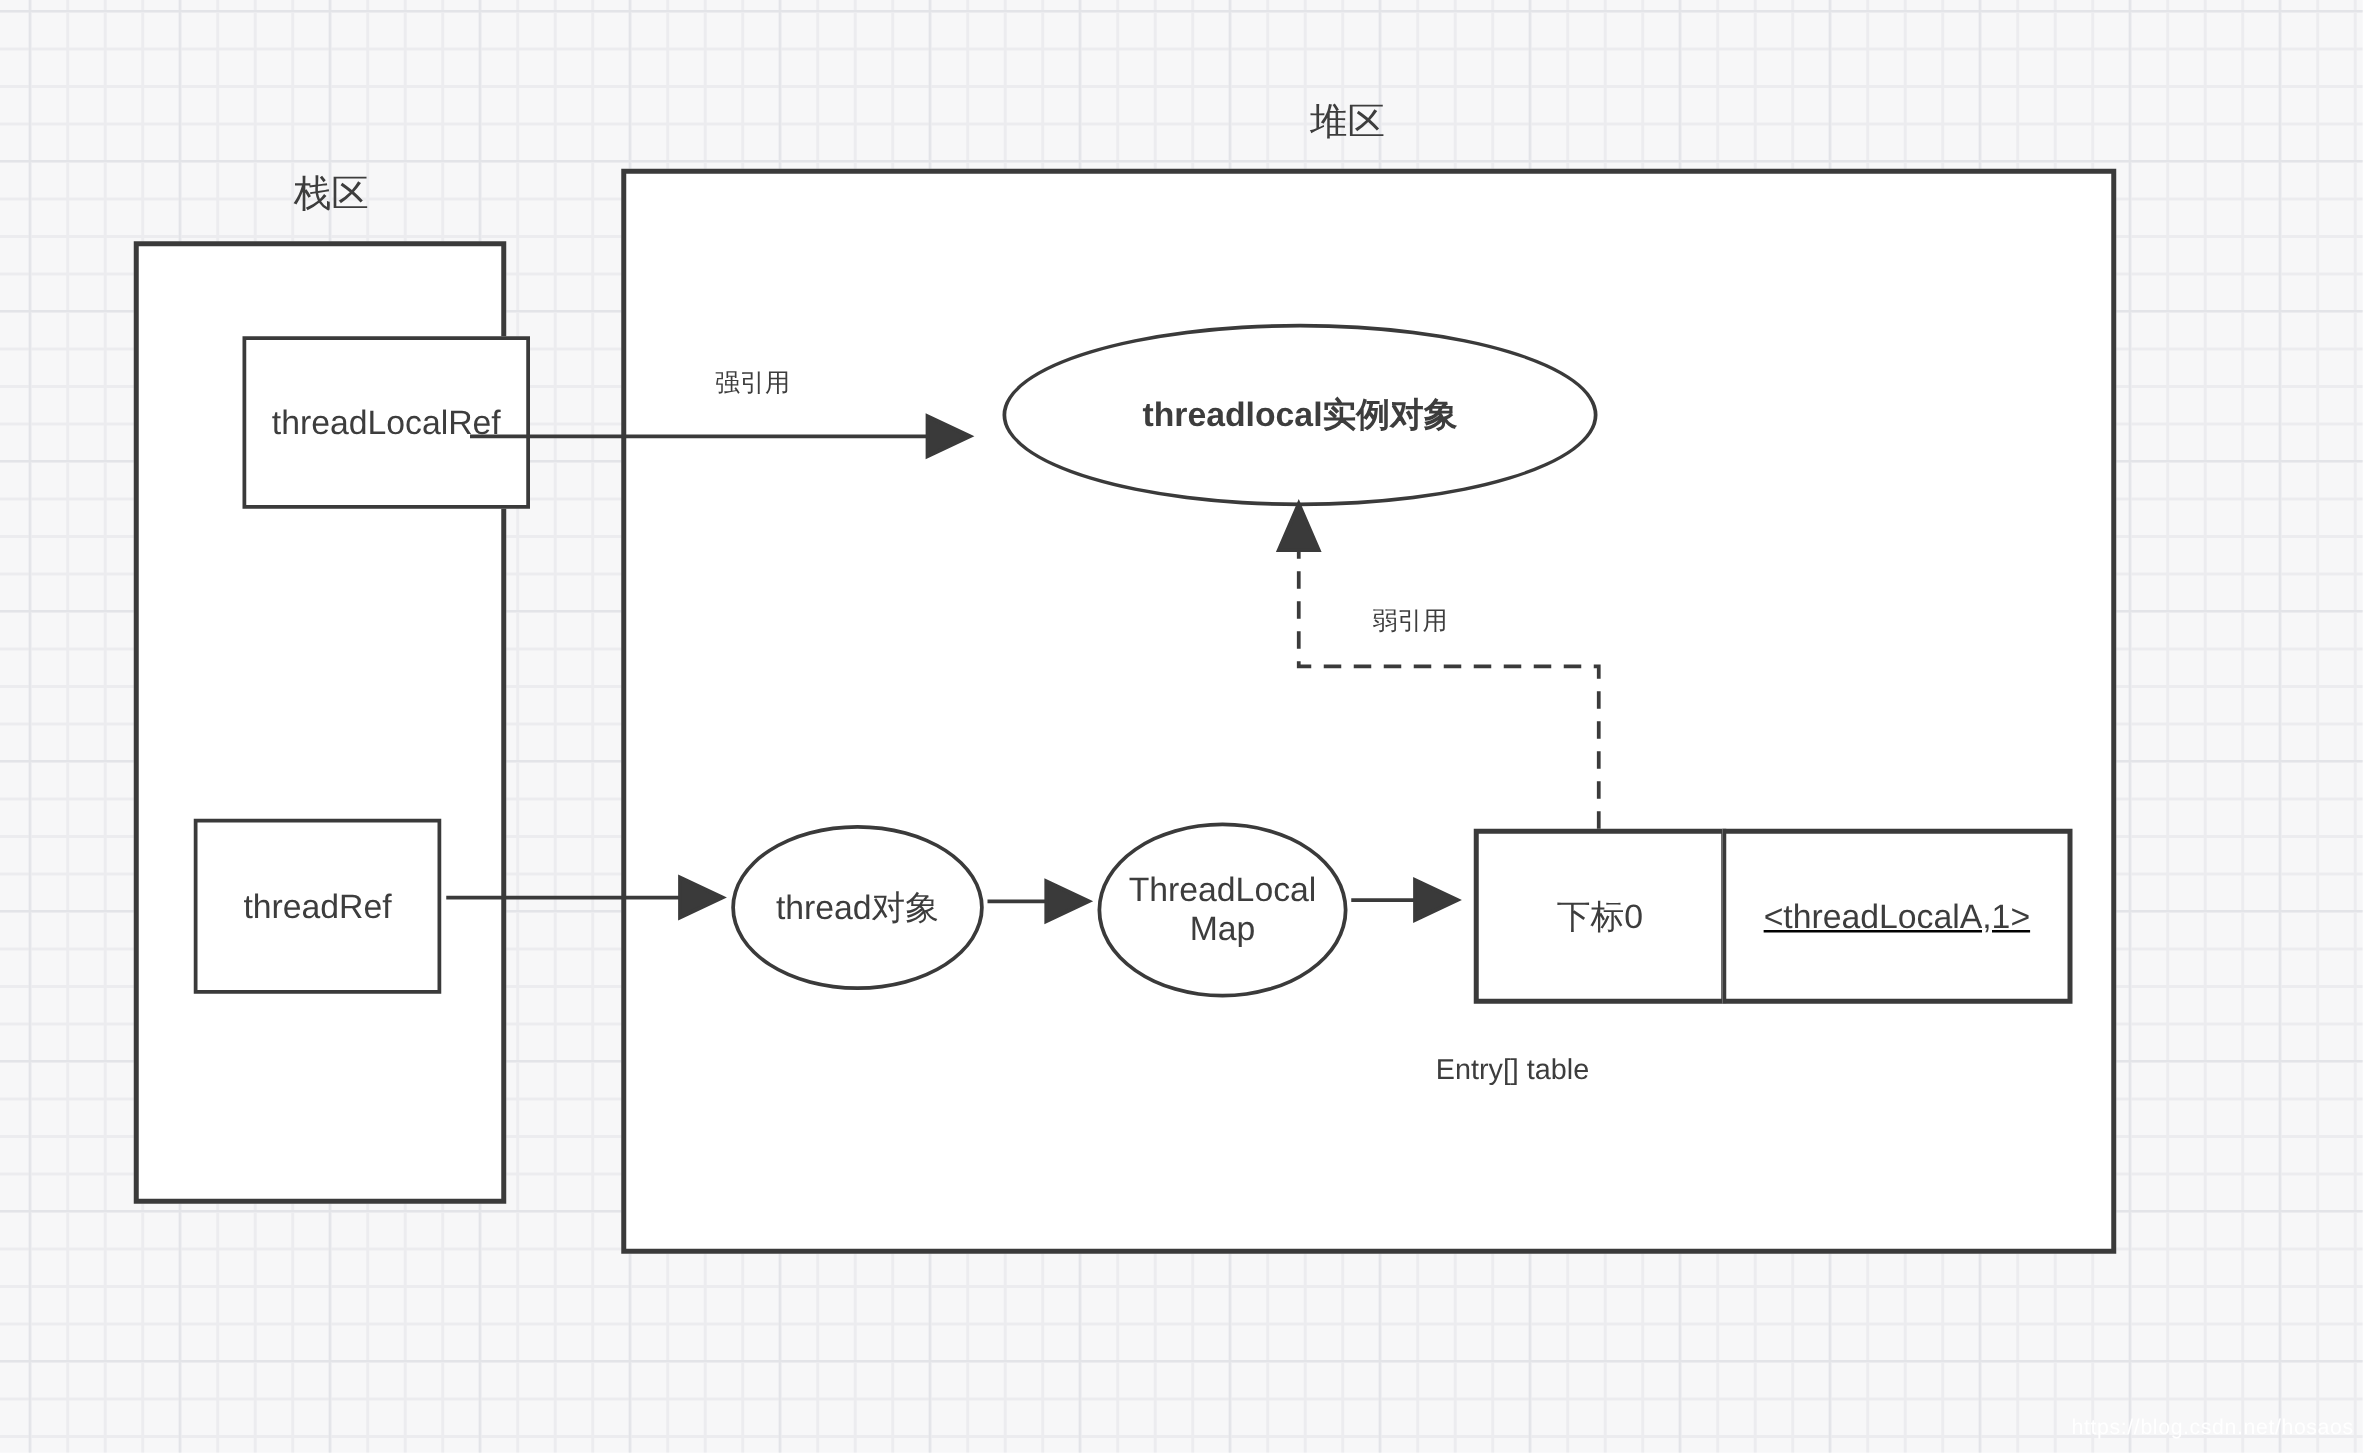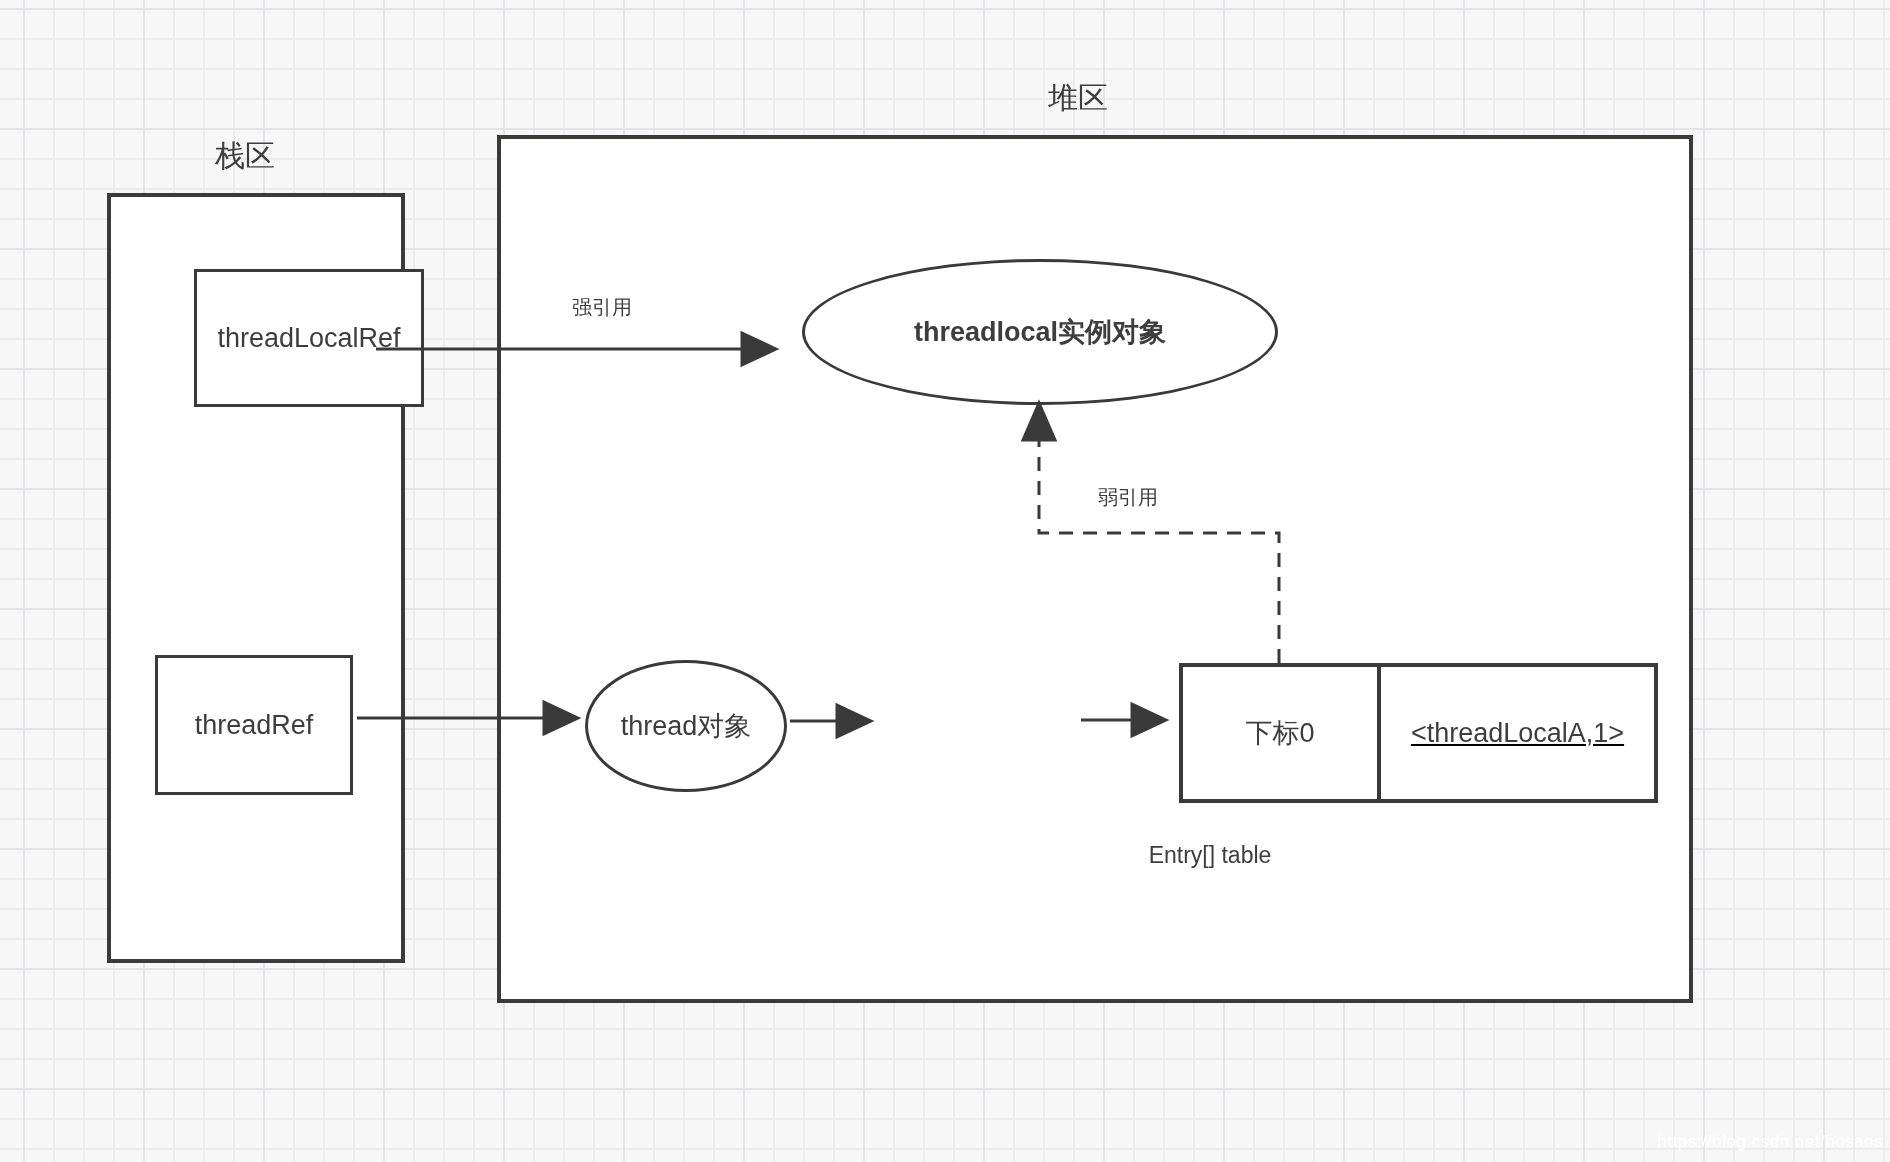--- a/index.html
+++ b/index.html
@@ -34,38 +34,42 @@
     position:absolute;right:7px;bottom:10px;z-index:5;
     font-size:17px;letter-spacing:0.5px;
     color:rgba(255,255,255,0.96);
   }
 </style>
 </head>
 <body>
 
 <div id="canvas">
 
-  <div class="lbl lbl-region" style="left:145px;top:138px;width:200px;">栈区</div>
+  <div class="lbl lbl-region" style="left:145px;top:138px;width:200px;padding-left:20px;">栈区</div>
   <div class="lbl lbl-region" style="left:978px;top:80px;width:200px;">堆区</div>
 
   <div class="shape region" style="left:107px;top:193px;width:298px;height:770px;"></div>
   <div class="shape region" style="left:497px;top:135px;width:1196px;height:868px;"></div>
 
   <div class="shape node" style="left:146px;top:269px;width:230px;height:138px;margin-left:48px;">
     <span class="node-text">threadLocalRef</span>
   </div>
   <div class="shape node" style="left:155px;top:655px;width:198px;height:140px;">
     <span class="node-text">threadRef</span>
   </div>
 
   <div class="shape node ellipse" style="left:802px;top:259px;width:476px;height:146px;font-weight:bold;">
     <span class="node-text">threadlocal实例对象</span>
   </div>
   <div class="shape node ellipse" style="left:585px;top:660px;width:202px;height:132px;">
     <span class="node-text">thread对象</span>
+  </div>
+  <div class="shape node ellipse" style="left:878px;top:658px;width:200px;height:140px;">
+    <span class="node-text">ThreadLocal
+Map</span>
   </div>
 
   <div class="table-wrap" style="left:1179px;top:663px;height:140px;">
     <div class="cell" style="width:202px;">
       <span class="node-text">下标0</span>
     </div>
     <div class="cell" style="width:280px;text-decoration:underline;">
       <span class="node-text">&lt;threadLocalA,1&gt;</span>
     </div>
   </div>

